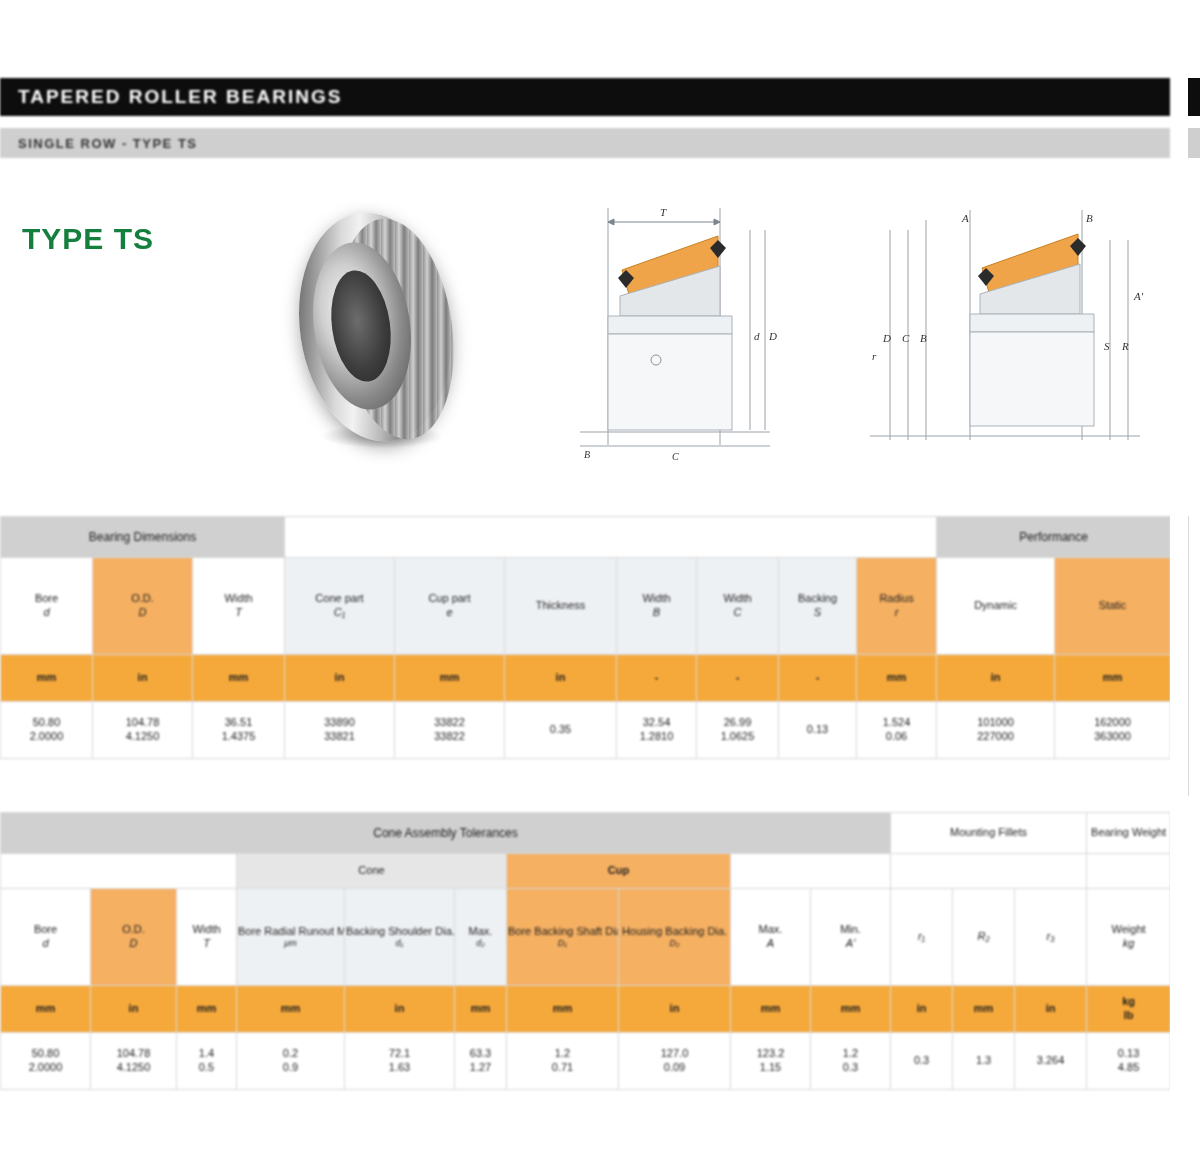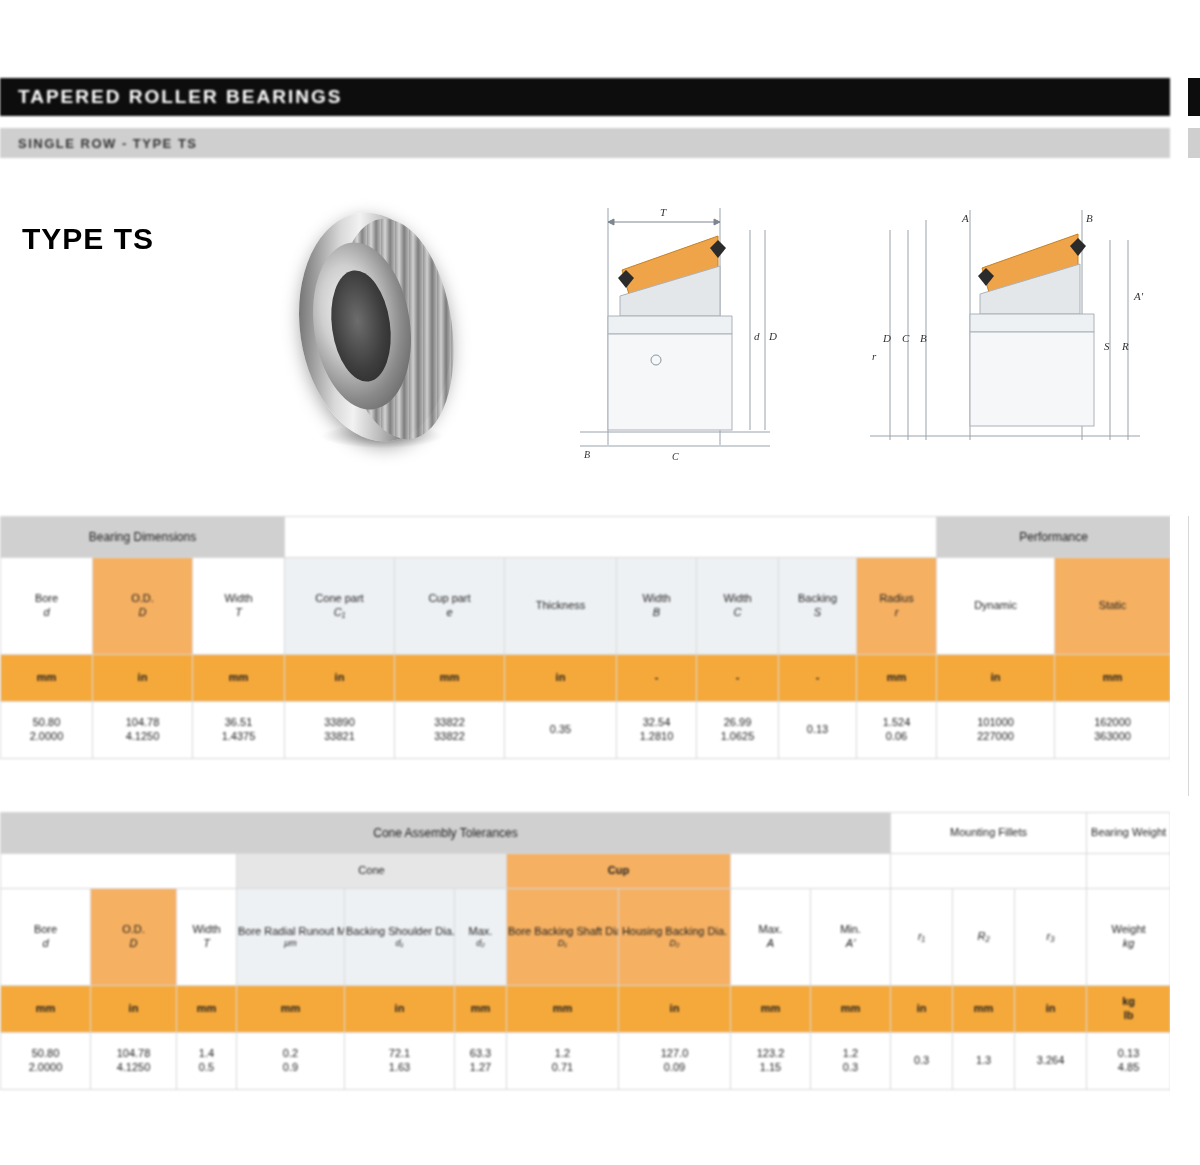--- a/index.html
+++ b/index.html
@@ -84,21 +84,21 @@
     height: 330px;
     background: #ffffff;
   }
   .type-label {
     position: absolute;
     left: 22px;
     top: 52px;
     font-size: 30px;
     font-weight: bold;
     letter-spacing: 1px;
-    color: #000000;
+    color: #15803d;
     filter: blur(0.5px);
   }
 
   
   .bearing-photo {
     position: absolute;
     left: 292px;
     top: 42px;
     width: 180px;
     height: 240px;

